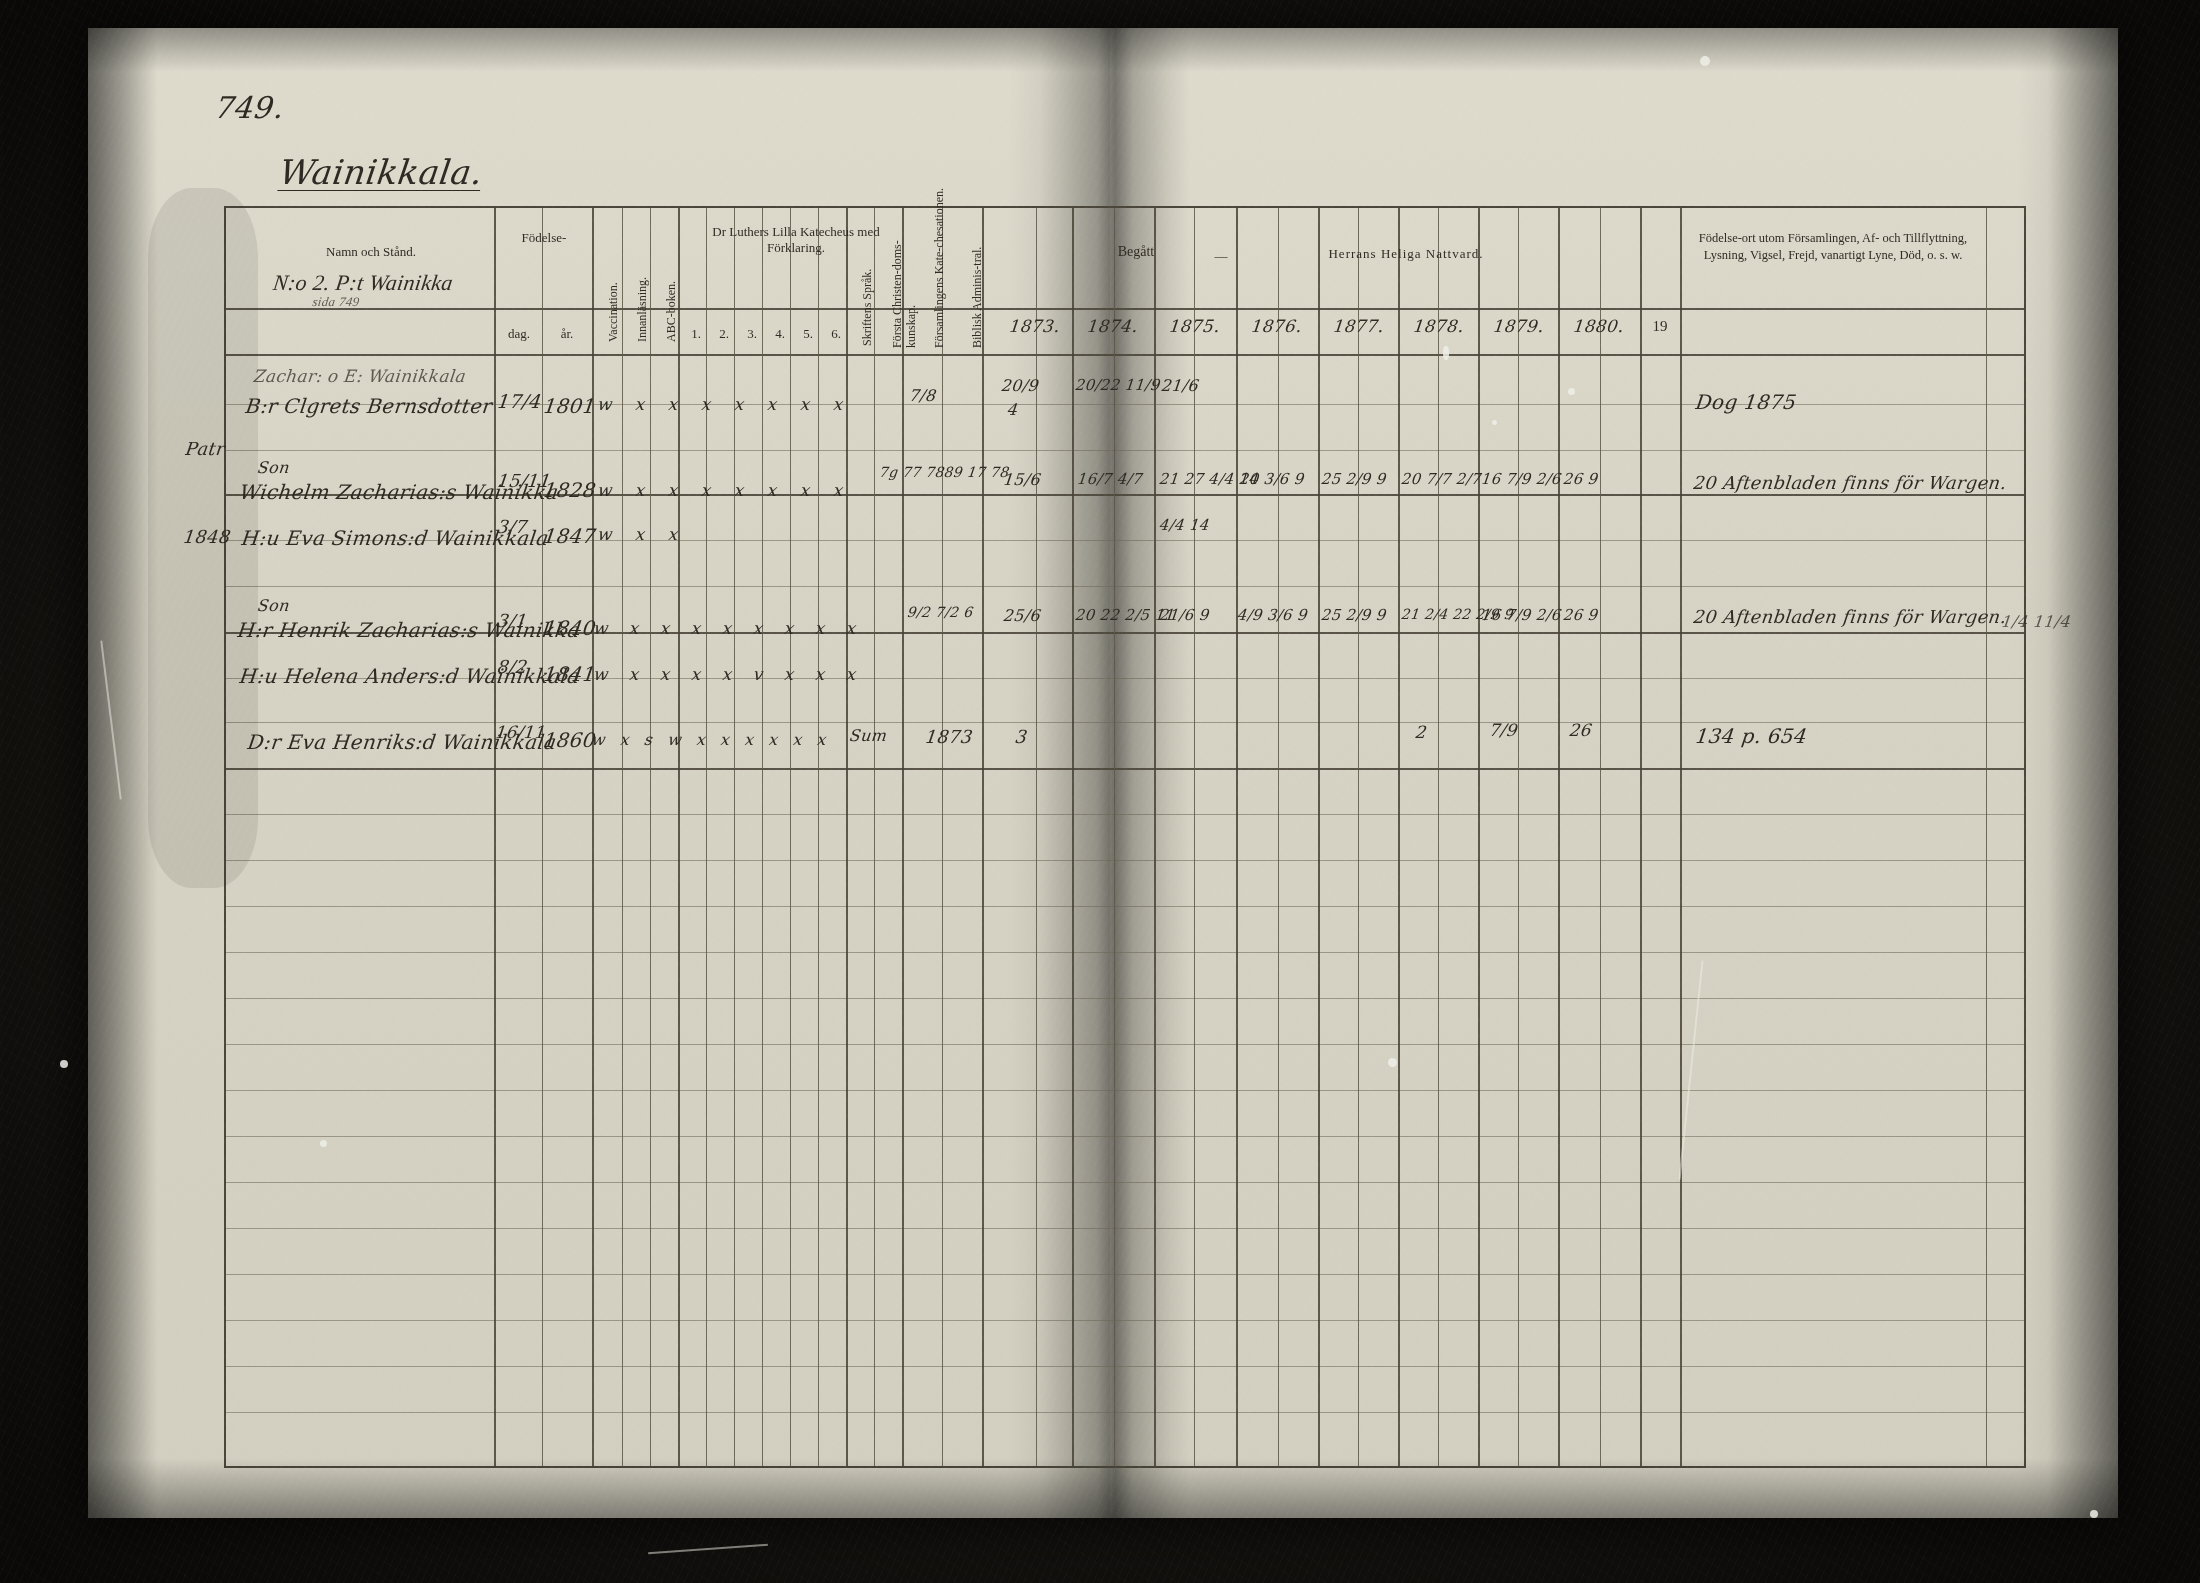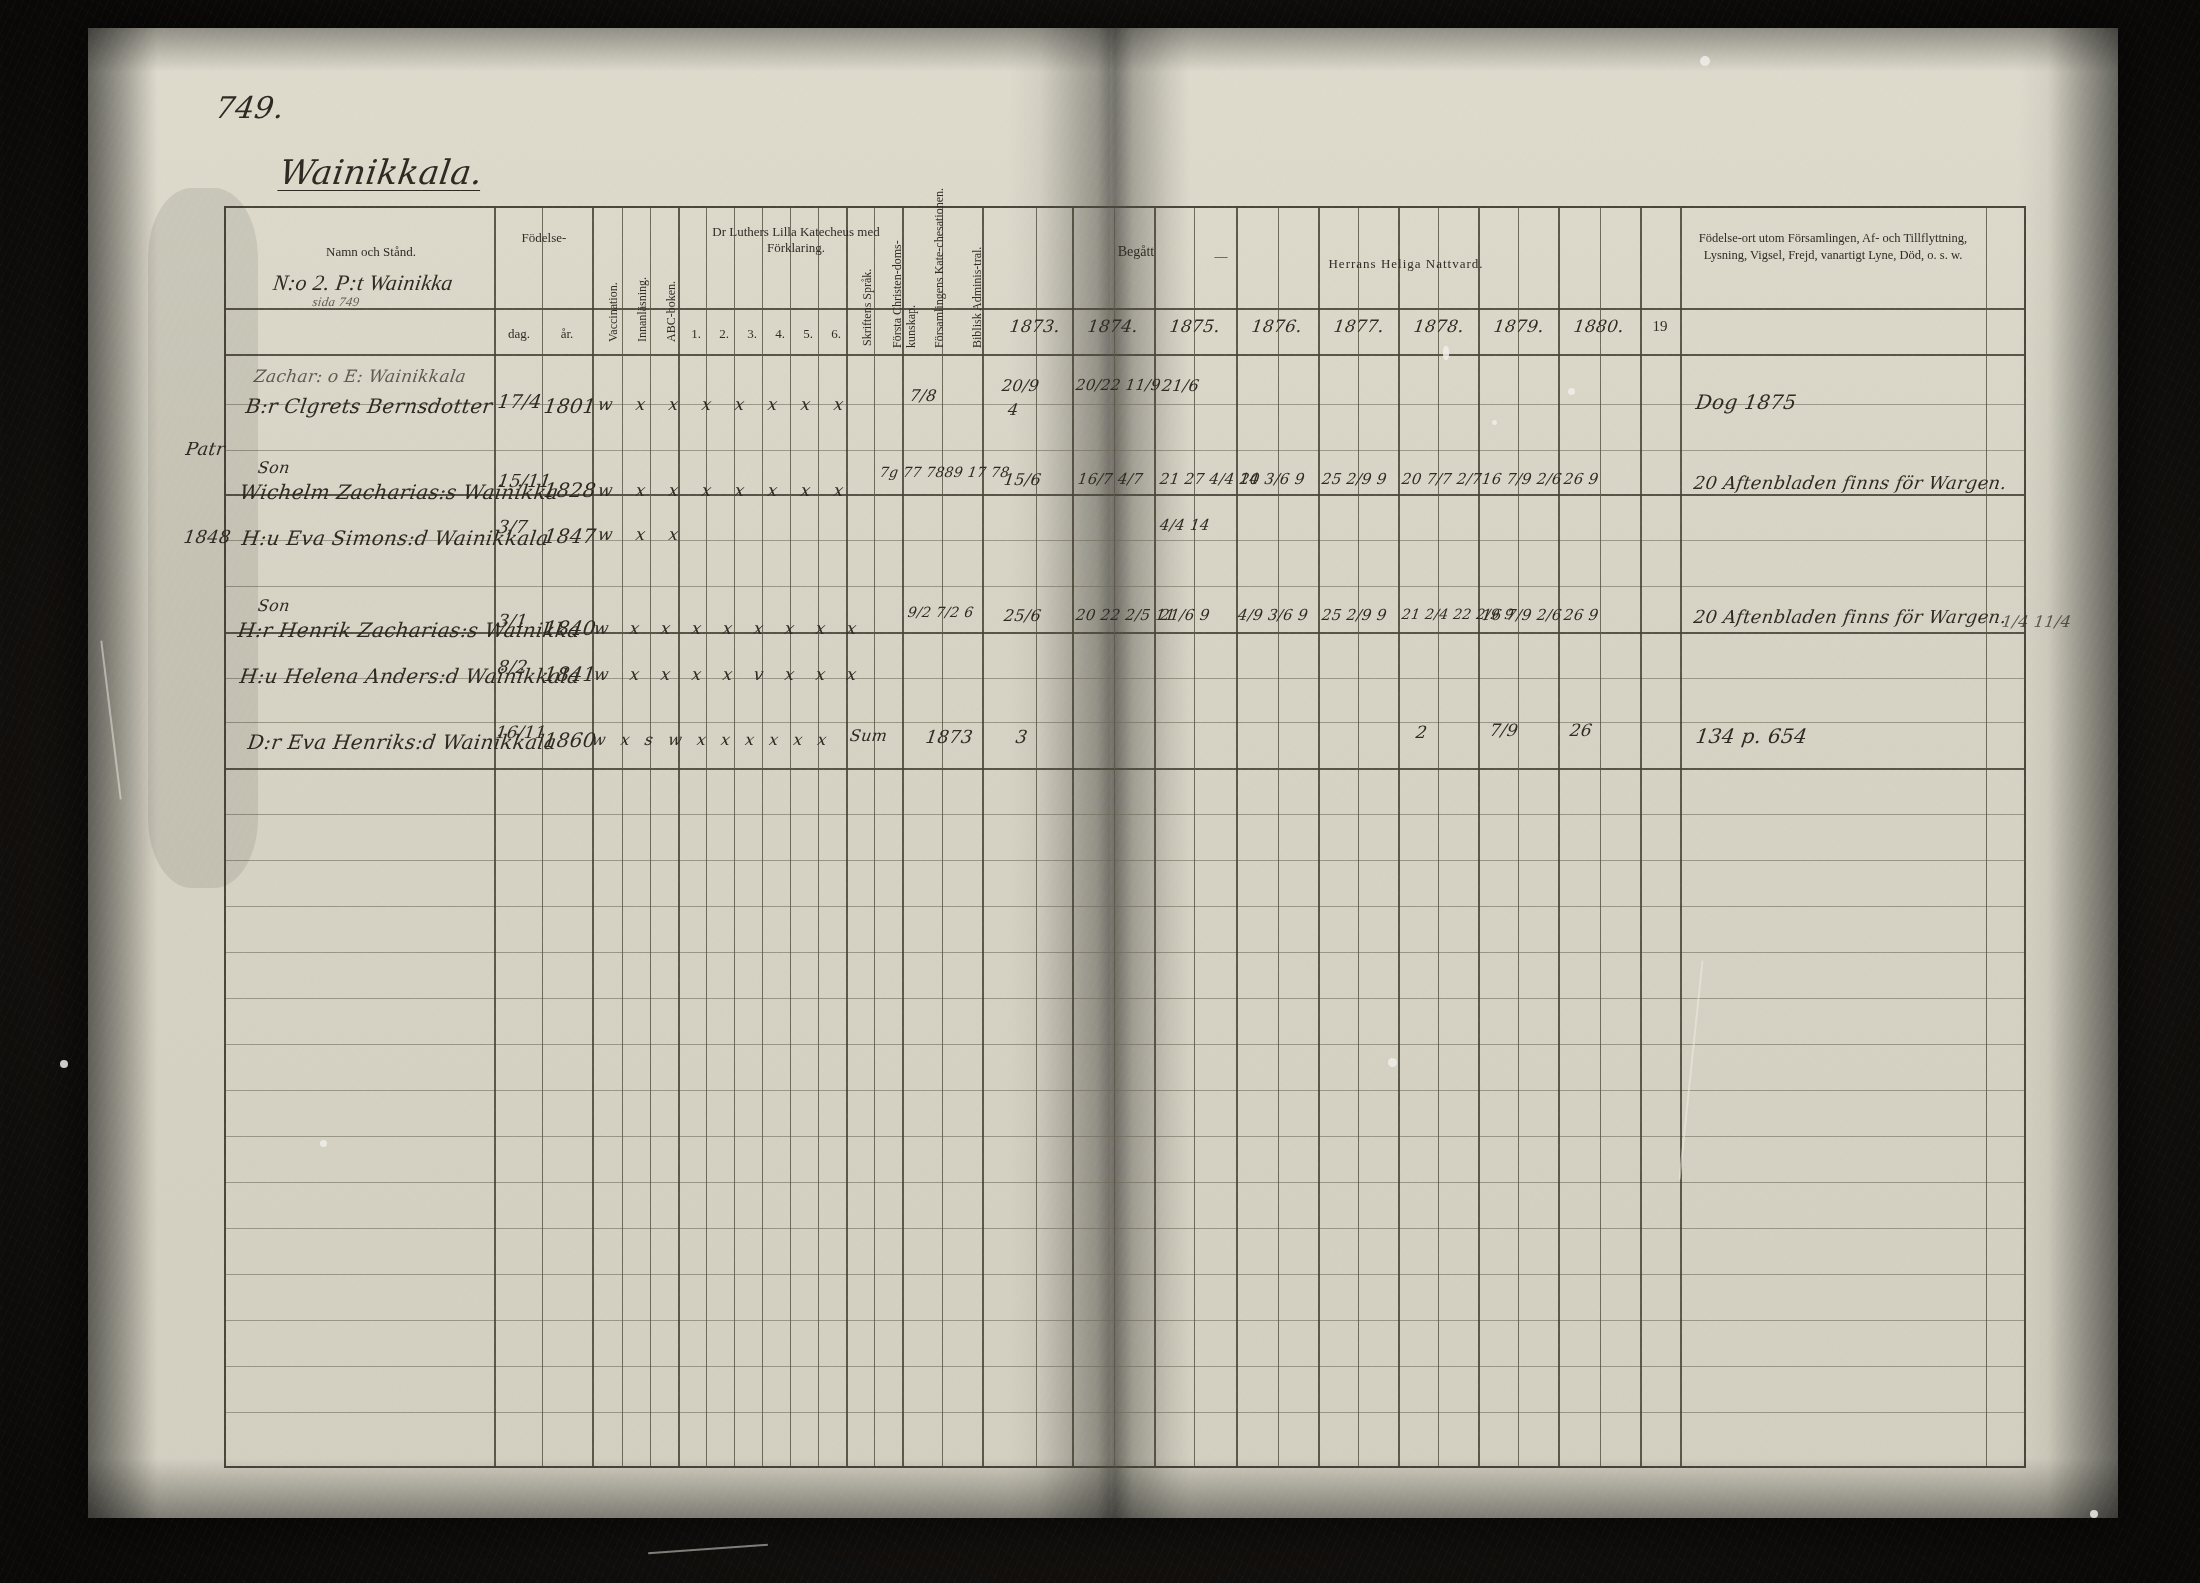--- a/index.html
+++ b/index.html
@@ -264,21 +264,21 @@
       <div class="hcell" style="left:540px; top:118px; width:28px;">4.</div>
       <div class="hcell" style="left:568px; top:118px; width:28px;">5.</div>
       <div class="hcell" style="left:596px; top:118px; width:28px;">6.</div>
 
       <div class="hcell vert" style="left:634px; top:138px; width:140px;">Skriftens Språk.</div>
       <div class="hcell vert" style="left:664px; top:140px; width:140px; white-space:normal; width:138px;">Första Christen-doms-kunskap.</div>
       <div class="hcell vert" style="left:706px; top:140px; width:140px;">Församlingens Kate-chesationen.</div>
       <div class="hcell vert" style="left:744px; top:140px; width:140px;">Biblisk Adminis-tral.</div>
 
       <div class="hcell" style="left:800px; top:36px; width:220px; font-size:14px;">Begått</div>
-      <div class="hcell" style="left:1010px; top:48px; width:340px; font-size:13px; letter-spacing:1px;">Herrans Heliga Nattvard.</div>
+      <div class="hcell" style="left:1010px; top:38px; width:340px; font-size:13px; letter-spacing:1px;">Herrans Heliga Nattvard.</div>
       <div class="hcell" style="left:980px; top:40px; width:30px; font-size:13px;">—</div>
 
       <div class="hcell" style="left:1462px; top:22px; width:290px; line-height:1.35; font-size:12.5px;">Födelse-ort utom Församlingen, Af- och Tillflyttning, Lysning, Vigsel, Frejd, vanartigt Lyne, Död, o. s. w.</div>
 
       <div class="yearlbl hand" style="left:772px; top:108px; width:74px;">1873.</div>
       <div class="yearlbl hand" style="left:848px; top:108px; width:78px;">1874.</div>
       <div class="yearlbl hand" style="left:930px; top:108px; width:78px;">1875.</div>
       <div class="yearlbl hand" style="left:1012px; top:108px; width:78px;">1876.</div>
       <div class="yearlbl hand" style="left:1094px; top:108px; width:78px;">1877.</div>
       <div class="yearlbl hand" style="left:1174px; top:108px; width:78px;">1878.</div>

